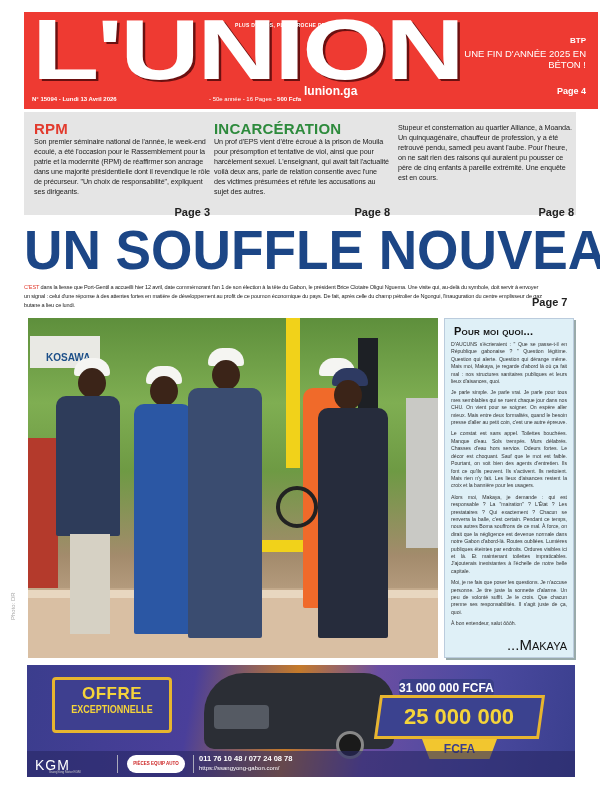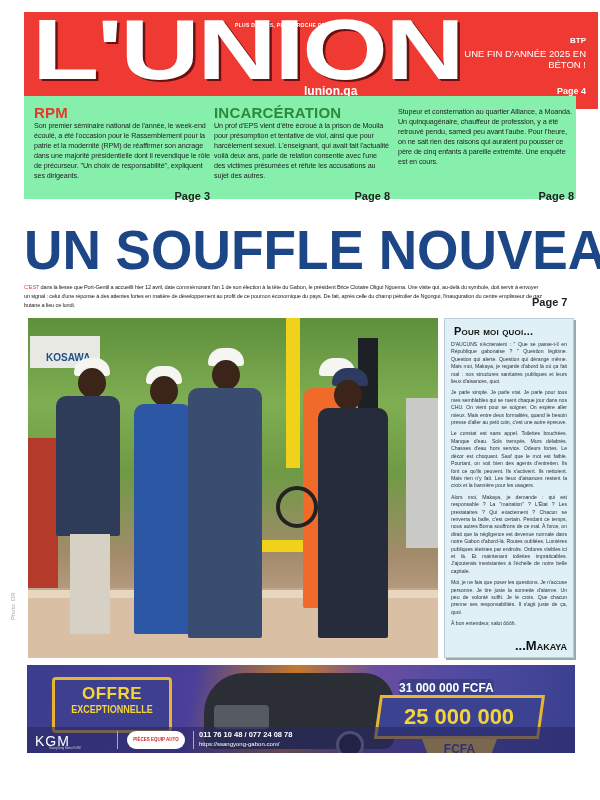--- a/index.html
+++ b/index.html
@@ -15,21 +15,21 @@
   .tagline { position: absolute; left: 211px; top: 10px; color: #fff; font-size: 5px; font-weight: bold; letter-spacing: 0.3px; }
   .website { position: absolute; left: 280px; top: 72px; color: #fff; font-size: 12px; font-weight: bold; }
   .issue-info { position: absolute; left: 8px; top: 84px; color: #fff; font-size: 6px; font-weight: bold; }
   .issue-meta { position: absolute; left: 185px; top: 84px; color: #fff; font-size: 6px; }
   .issue-meta b { font-weight: bold; }
   .teaser-kicker { position: absolute; right: 12px; top: 24px; color: #fff; font-size: 8px; font-weight: bold; text-align: right; }
   .teaser-title { position: absolute; right: 12px; top: 36px; color: #fff; font-size: 9.5px; text-align: right; line-height: 11px; width: 140px; }
   .teaser-page { position: absolute; right: 12px; top: 74px; color: #fff; font-size: 9px; font-weight: bold; }
 
   
-  .briefs { position: absolute; left: 24px; top: 96px; width: 552px; height: 103px; background: #86efac; }
+  .briefs { position: absolute; left: 24px; top: 112px; width: 552px; height: 103px; background: #e5e5e5; }
   .brief { position: absolute; top: 10px; width: 176px; }
   .brief-title { font-size: 15px; font-weight: bold; line-height: 14px; letter-spacing: 0.2px; }
   .brief-title.red { color: #e23b2e; }
   .brief-title.green { color: #2d8a3c; }
   .brief-text { font-size: 7.2px; color: #222; line-height: 10px; margin-top: 1px; font-family: "Liberation Sans Narrow","Liberation Sans", sans-serif; letter-spacing: -0.1px; }
   .brief-page { position: absolute; right: 0; top: 84px; font-size: 11px; font-weight: bold; color: #222; }
 
   
   .headline { position: absolute; left: 24px; top: 222px; width: 556px; font-size: 56px; font-weight: bold; color: #1c4686; line-height: 1; transform: scaleX(0.95); transform-origin: left top; letter-spacing: 0px; white-space: nowrap; }
   .lede { position: absolute; left: 24px; top: 283px; width: 520px; font-size: 5.6px; color: #222; line-height: 9px; letter-spacing: -0.15px; }
@@ -51,24 +51,24 @@
   .person .head { position: absolute; width: 28px; height: 30px; border-radius: 50%; background: #3b2418; }
   .person .cap { position: absolute; width: 36px; height: 18px; border-radius: 18px 18px 4px 4px; background: #f5f5f2; }
   .person .body { position: absolute; border-radius: 10px 10px 2px 2px; }
   .person .legs { position: absolute; }
   .credit { position: absolute; left: 10px; top: 620px; font-size: 6px; color: #aaa; transform: rotate(-90deg); transform-origin: left top; white-space: nowrap; }
 
   
   .column { position: absolute; left: 444px; top: 318px; width: 130px; height: 340px; background: #dff0f7; border: 1px solid #bcd; box-shadow: 2px 2px 0 #9aa; padding: 4px 6px; }
   .column-title { font-size: 11px; font-weight: bold; color: #111; font-variant: small-caps; margin: 2px 0 4px 3px; letter-spacing: 0.2px; }
   .column-p { font-size: 5.2px; color: #333; line-height: 7.4px; text-align: justify; margin-bottom: 4px; letter-spacing: -0.05px; }
-  .column-sign { position: absolute; right: 6px; bottom: 4px; font-size: 13px; font-weight: bold; font-variant: small-caps; color: #111; margin-top: 36px; }
-
-  
-  .ad { position: absolute; left: 27px; top: 665px; width: 548px; height: 88px; overflow: hidden; background: linear-gradient(100deg, #3b3d8d 0%, #4a3f9a 30%, #c47a2a 48%, #6a4ea2 62%, #4c4aa0 80%, #3a3f8e 100%); }
+  .column-sign { position: absolute; right: 6px; bottom: 4px; font-size: 15px; font-weight: normal; font-variant: small-caps; color: #111; margin-top: 36px; }
+
+  
+  .ad { position: absolute; left: 27px; top: 665px; width: 548px; height: 112px; overflow: hidden; background: linear-gradient(100deg, #3b3d8d 0%, #4a3f9a 30%, #c47a2a 48%, #6a4ea2 62%, #4c4aa0 80%, #3a3f8e 100%); }
   .ad-offer { position: absolute; left: 25px; top: 12px; width: 120px; height: 56px; border: 3px solid #e7b52f; border-radius: 4px; background: #3e3f8f; text-align: center; }
   .ad-offer .l1 { font-size: 17px; font-weight: bold; color: #f5d43a; margin-top: 4px; letter-spacing: 0.5px; }
   .ad-offer .l2 { font-size: 10px; font-weight: bold; color: #f5d43a; transform: scaleX(0.9); }
   .ad-car { position: absolute; left: 177px; top: 8px; width: 190px; height: 76px; background: #2b2e35; border-radius: 40px 30px 10px 10px; }
   .ad-car .grille { position: absolute; left: 10px; top: 32px; width: 55px; height: 24px; background: #555a63; border-radius: 4px; }
   .ad-car .wheel1 { position: absolute; right: 30px; bottom: -10px; width: 28px; height: 28px; border-radius: 50%; background: #1a1a1a; border: 3px solid #888; }
   .ad-price-box { position: absolute; left: 350px; top: 12px; width: 165px; height: 90px; }
   .ad-old { position: absolute; left: 22px; top: 2px; background: #3a3f88; color: #fff; font-size: 12px; font-weight: bold; padding: 2px 0; border-radius: 5px; }
   .ad-new { position: absolute; left: 0; top: 18px; width: 165px; height: 44px; background: #3b428f; border: 3px solid #e7b52f; transform: skewX(-8deg); text-align: center; }
   .ad-new span { display: inline-block; transform: skewX(8deg); font-size: 22px; font-weight: bold; color: #f5d43a; line-height: 38px; }

